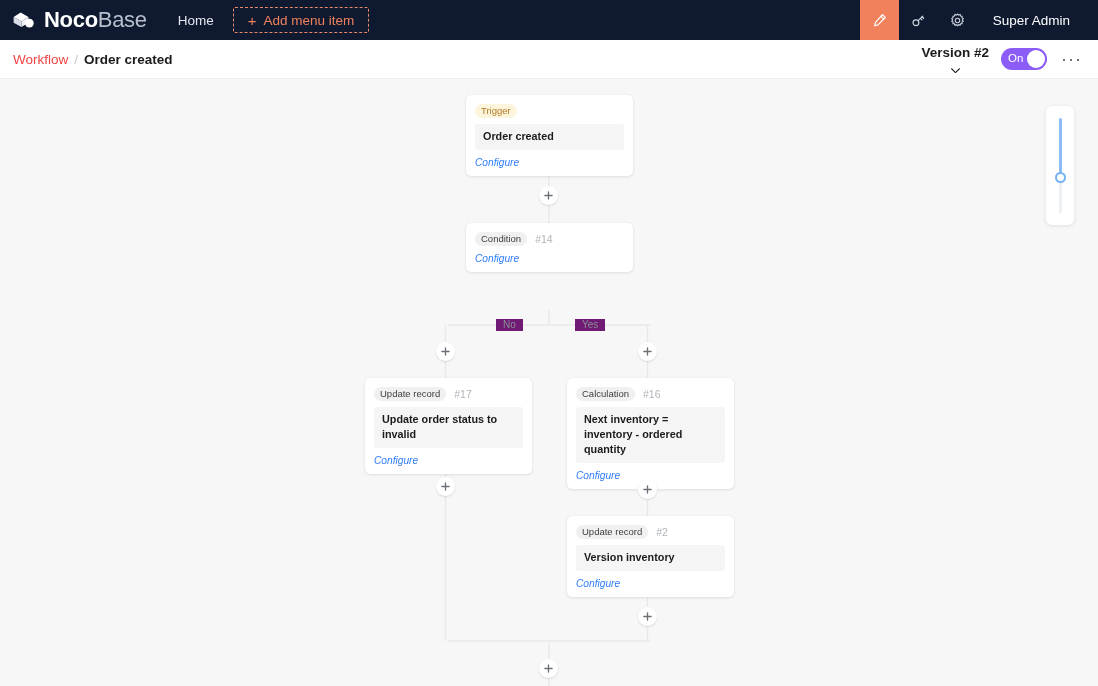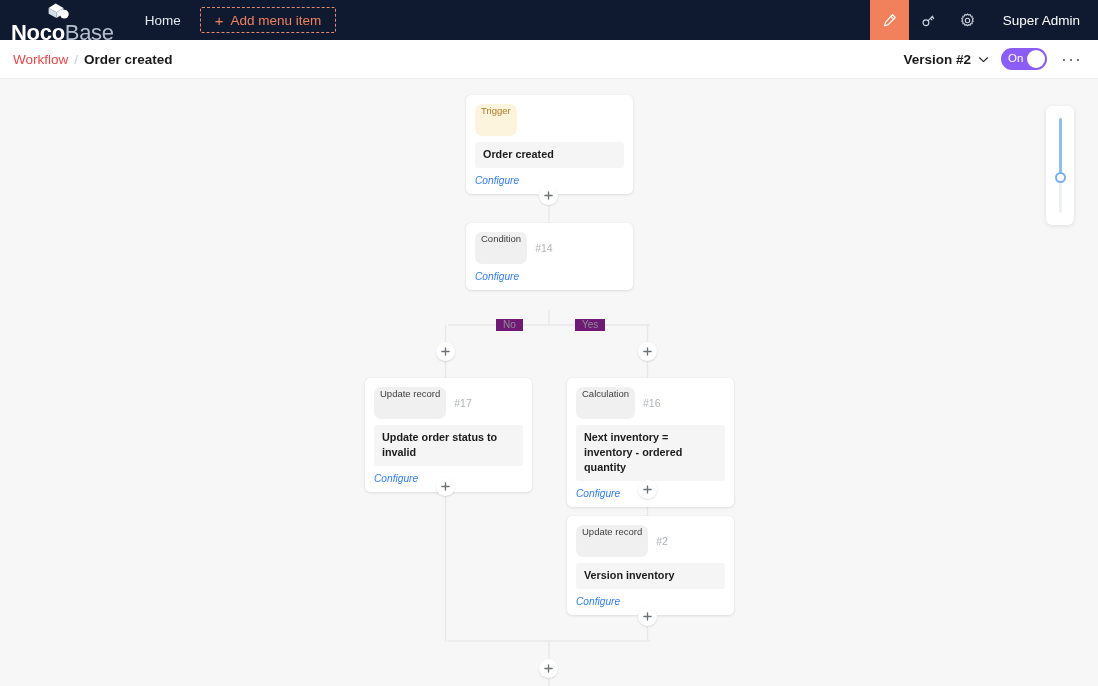--- a/index.html
+++ b/index.html
@@ -17,21 +17,20 @@
     position: absolute; top: 0; left: 0;
     width: 1098px; height: 40px;
     background: #0f1a30;
     display: flex; align-items: center;
     color: #fff;
   }
   .logo-wrap {
     display: flex; align-items: center;
     padding-left: 11px; padding-right: 18px;
     height: 40px;
-    flex-direction: column;
   }
   .logo-mark { width: 28px; height: 22px; margin-right: 5px; display:block; }
   .logo-text { font-size: 22px; letter-spacing: -0.3px; line-height: 1; }
   .logo-text .t1 { font-weight: bold; color: #ffffff; }
   .logo-text .t2 { font-weight: normal; color: #b7bfce; }
 
   .nav-home {
     font-size: 13.5px; color: #e3e7ee;
     padding: 0 13px; height: 40px;
     display: flex; align-items: center; cursor: pointer;
@@ -54,39 +53,39 @@
   }
   .hdr-icon {
     width: 39px; height: 40px;
     display: flex; align-items: center; justify-content: center;
     cursor: pointer;
   }
   .hdr-icon.active { background: #f0815c; }
   .hdr-icon svg { display: block; }
   .user-name {
     font-size: 13.5px; color: #ffffff;
-    padding: 0 18px 0 16px; height: 40px;
+    padding: 0 28px 0 16px; height: 40px;
     display: flex; align-items: center; cursor: pointer;
   }
 
   
   .subbar {
     position: absolute; top: 40px; left: 0;
     width: 1098px; height: 39px;
     background: #ffffff;
     display: flex; align-items: center;
     border-bottom: 1px solid #f0f0f0;
   }
   .crumb { display: flex; align-items: center; padding-left: 13px; gap: 6px; }
   .crumb-link { font-size: 13.5px; color: #ef4444; cursor: pointer; }
   .crumb-sep { font-size: 13.5px; color: #c3c7cd; }
   .crumb-cur { font-size: 13.5px; color: #1b1b1b; font-weight: bold; }
 
   .subbar-right { margin-left: auto; display: flex; align-items: center; padding-right: 14px; gap: 12px; }
-  .version-sel { display: flex; align-items: center; gap: 7px; cursor: pointer; }
+  .version-sel { display: flex; align-items: center; gap: 7px; cursor: pointer; flex-direction: column; }
   .version-label { font-size: 13.5px; color: #1b1b1b; font-weight: bold; }
   .chev { width: 11px; height: 7px; display:block; }
 
   .toggle {
     width: 46px; height: 22px; border-radius: 11px;
     background: #8b5cf6; position: relative; cursor: pointer;
     display: flex; align-items: center;
   }
   .toggle .tog-text {
     color: #fff; font-size: 11.5px; margin-left: 7px; line-height: 1;
@@ -115,21 +114,21 @@
   .node {
     position: absolute;
     background: #ffffff;
     border-radius: 5px;
     box-shadow: 0 1px 3px rgba(16,24,40,0.10), 0 0 1px rgba(16,24,40,0.10);
     padding: 9px 9px 8px 9px;
   }
   .node-head { display: flex; align-items: center; gap: 8px; margin-bottom: 6px; }
   .badge {
     font-size: 9.5px;
-    padding: 2px 6px 20px 6px;
+    padding: 2px 6px 2px 6px;
     border-radius: 7px;
     line-height: 1.1;
     white-space: nowrap;
   }
   .badge.trigger { background: #fdf4dd; color: #b07a24; }
   .badge.neutral { background: #f0f0f0; color: #3d3d3d; }
   .node-id { font-size: 10.5px; color: #b0b4ba; }
   .node-title {
     background: #f5f5f5;
     border-radius: 3px;

